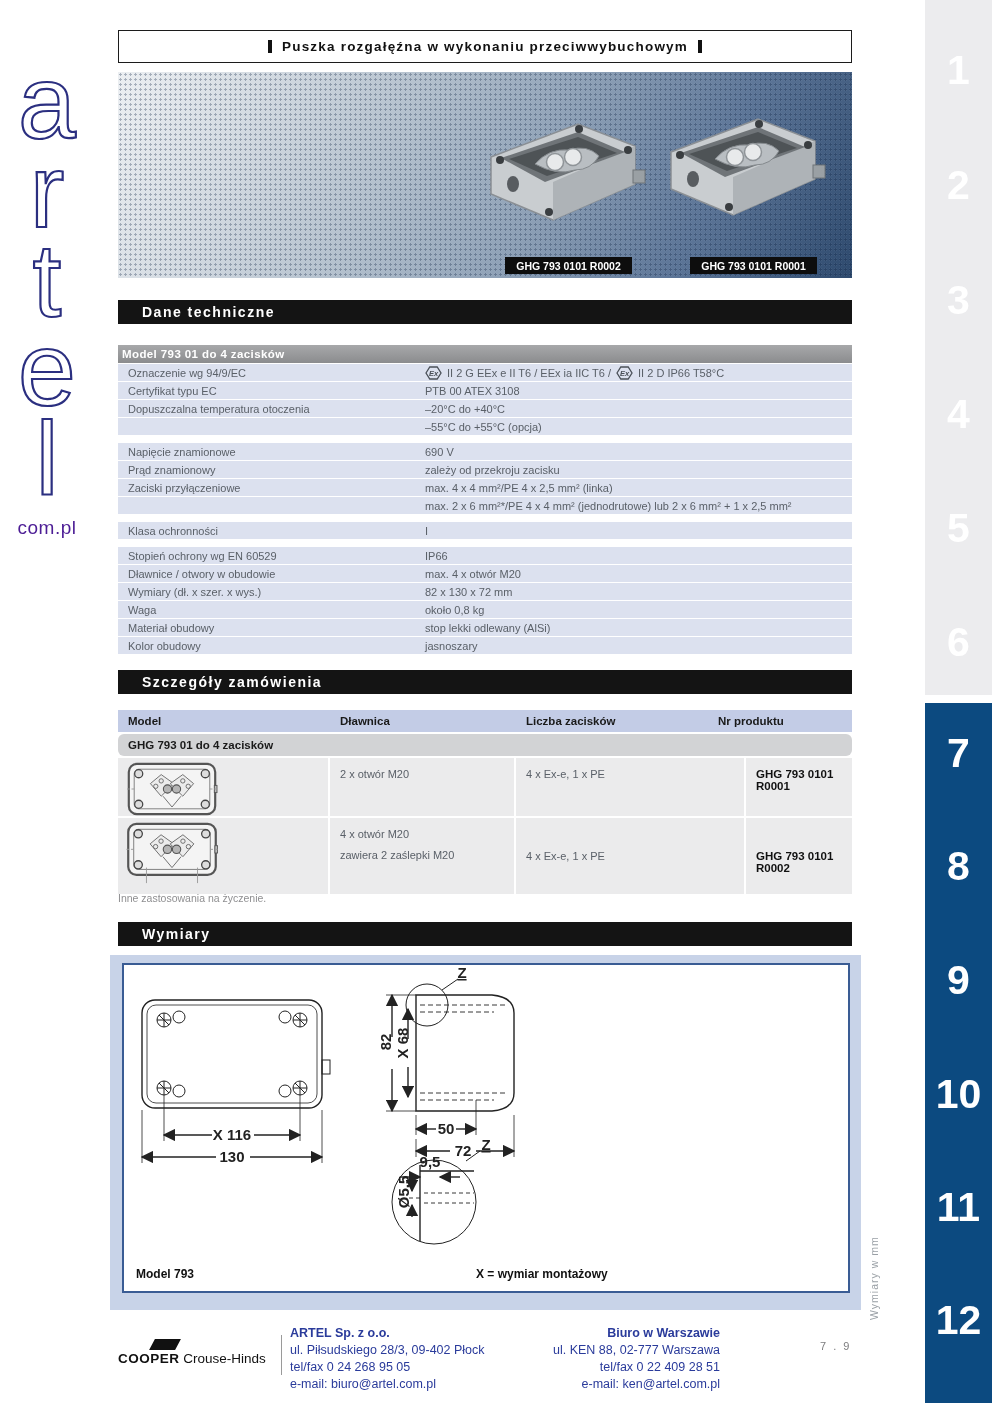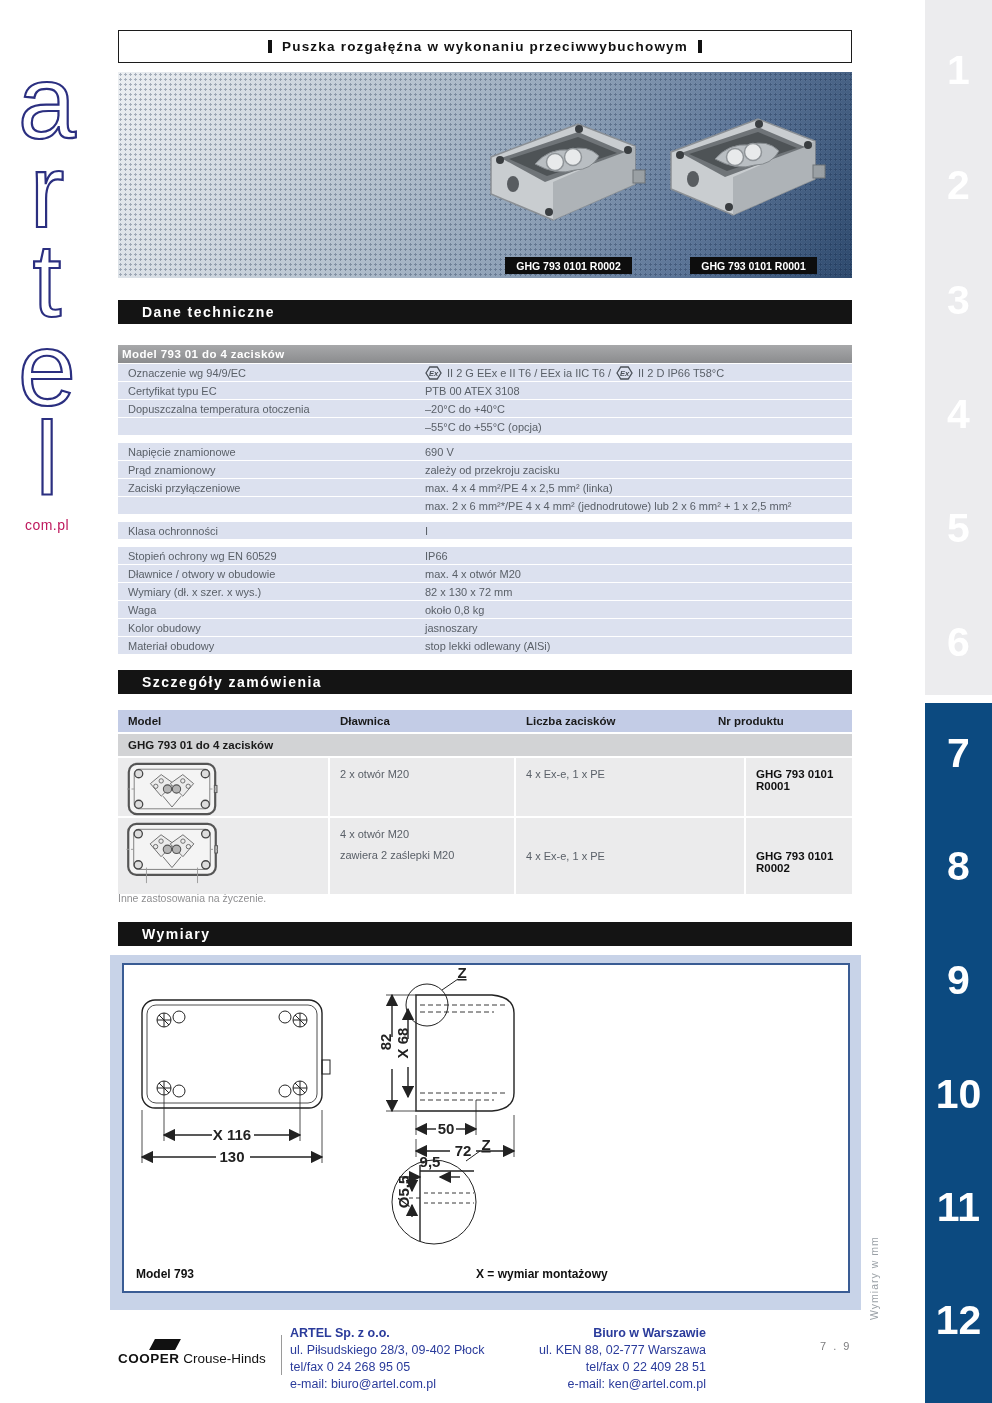--- a/index.html
+++ b/index.html
@@ -5,21 +5,21 @@
   * { margin:0; padding:0; box-sizing:border-box; }
   body { background:#fff; font-family:"Liberation Sans", sans-serif; }
   .page { position:relative; width:992px; height:1403px; background:#fff; overflow:hidden; }
 
   
   .logo { position:absolute; left:4px; top:58px; width:86px; text-align:center; color:#2b2f80; }
   .logo .letter{
     font-size:104px; line-height:89px; font-weight:400;
     color:#2b2f80; -webkit-text-fill-color:transparent; -webkit-text-stroke:2.2px #2b2f80;
   }
-  .logo .domain { margin-top:14px; font-size:14px; letter-spacing:.5px; color:#be185d; }
+  .logo .domain { margin-top:14px; font-size:19px; letter-spacing:.5px; color:#4c1d95; }
 
   
   .rail-gray { position:absolute; left:925px; top:0; width:67px; height:695px; background:#ececee; }
   .rail-blue { position:absolute; left:925px; top:703px; width:67px; height:700px; background:#0c4a80; }
   .rail-num { position:absolute; left:925px; width:67px; text-align:center;
               font-size:41px; font-weight:bold; color:#fff; line-height:48px; }
 
   
   .content { position:absolute; left:118px; top:0; width:734px; }
 
@@ -55,21 +55,21 @@
   .trow .tl { width:307px; padding-left:10px; }
   .trow .tv { flex:1; display:flex; align-items:center; gap:5px; }
   .exhex { flex:0 0 auto; }
 
   
   .order { position:absolute; left:0; top:710px; width:734px; }
   .ohead { display:flex; height:22px; background:#c3cce6; margin-bottom:2px; }
   .ohead .oc { font-size:11.5px; font-weight:bold; color:#1a1a1a; line-height:22px; padding-left:10px; }
   .oc.c1{ width:212px; } .oc.c2{ width:186px; } .oc.c3{ width:192px; } .oc.c4{ flex:1; }
   .ogroup { height:22px; background:#d2d3d5; font-size:11.5px; font-weight:bold; color:#1a1a1a;
-            line-height:22px; padding-left:10px; margin-bottom:2px; }
+            line-height:22px; padding-left:10px; margin-bottom:2px;border-radius:6px; }
   .orow { display:flex; margin-bottom:2px; }
   .orow .cell { background:#ebebec; margin-right:2px; font-size:11px; color:#5a6068; }
   .orow .cell:last-child { margin-right:0; }
   .cell.c1{ width:210px; padding:4px 0 0 8px; } .cell.c2{ width:184px; padding:10px 0 0 10px; }
   .cell.c3{ width:228px; } .cell.c4{ flex:1; font-weight:bold; color:#111; font-size:11.5px; }
   .r1 { height:58px; } .r2 { height:76px; }
   .r1 .c3, .r1 .c4 { padding:10px 0 0 10px; }
   .r2 .c3, .r2 .c4 { padding:32px 0 0 10px; }
   .cell .line2 { margin-top:9px; }
   .order-note { position:absolute; left:0; top:892px; font-size:10.5px; color:#8f8f91; }
@@ -87,21 +87,21 @@
   
   .footer { position:absolute; left:0px; top:1325px; width:734px; }
   .cooper { position:absolute; left:0px; top:14px; width:162px; }
   .cooper .flag { width:26px; height:11px; background:#111; transform:skewX(-28deg); margin-left:34px; margin-bottom:1px; }
   .cooper .brandline { font-size:13.5px; color:#111; white-space:nowrap; }
   .cooper .brandline b { letter-spacing:.5px; }
   .foot-rule { position:absolute; left:163px; top:10px; width:1px; height:40px; background:#9a9a9a; }
   .addr { position:absolute; top:0; font-size:12.5px; color:#2a3b9b; line-height:17px; }
   .addr .name { font-weight:bold; }
   .addr.company { left:172px; }
-  .addr.office { left:316px; width:272px; text-align:right; }
+  .addr.office { left:330px; width:272px; text-align:right; }
   .page-num { position:absolute; left:820px; top:1340px; font-size:11px; color:#7d7d7f; letter-spacing:2px; }
 
   svg text { font-family:"Liberation Sans", sans-serif; }
 </style>
 </head>
 <body>
 
 <div class="page">
 
   <div class="logo">
@@ -230,26 +230,26 @@
         </div>
         <div class="trow">
           <div class="tl">Wymiary (dł. x szer. x wys.)</div>
           <div class="tv">82 x 130 x 72 mm</div>
         </div>
         <div class="trow">
           <div class="tl">Waga</div>
           <div class="tv">około 0,8 kg</div>
         </div>
         <div class="trow">
+          <div class="tl">Materiał obudowy</div>
+          <div class="tv">stop lekki odlewany (AlSi)</div>
+        </div>
+        <div class="trow">
           <div class="tl">Kolor obudowy</div>
           <div class="tv">jasnoszary</div>
-        </div>
-        <div class="trow">
-          <div class="tl">Materiał obudowy</div>
-          <div class="tv">stop lekki odlewany (AlSi)</div>
         </div>
       </div>
     </div>
 
     <div class="section-bar" style="top:670px">Szczegóły zamówienia</div>
 
     <div class="order">
       <div class="ohead">
         <div class="oc c1">Model</div>
         <div class="oc c2">Dławnica</div>

